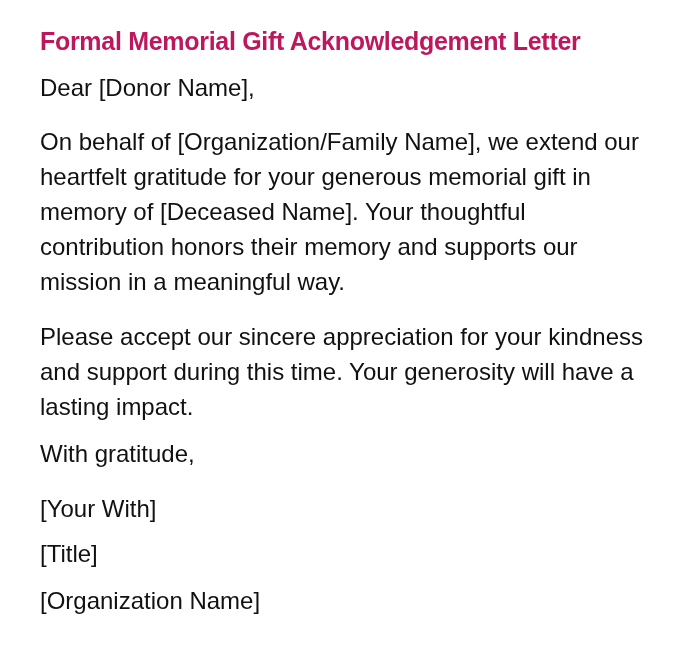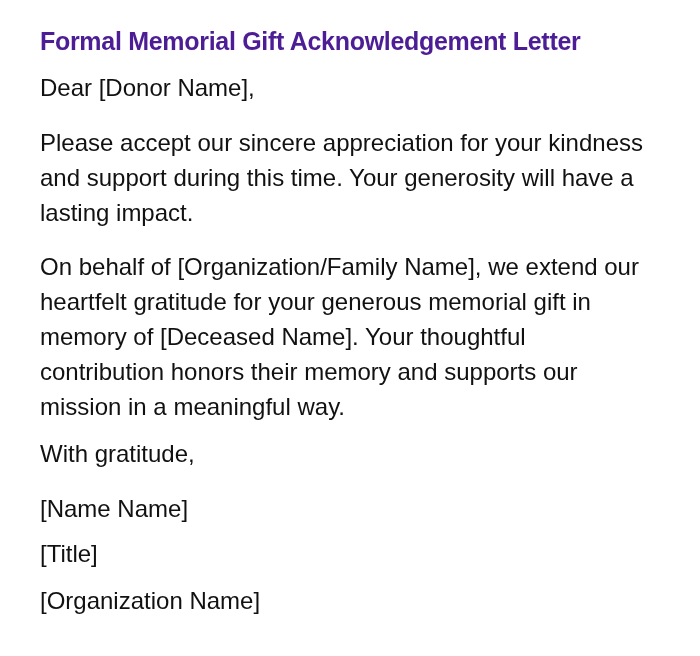--- a/index.html
+++ b/index.html
@@ -19,21 +19,21 @@
       padding: 26px 40px 0 40px;
       box-sizing: border-box;
       width: 700px;
     }
     .title {
       font-size: 25px;
       font-weight: bold;
       margin: 0;
       line-height: 30px;
       letter-spacing: -0.3px;
-      color: #4c1d95;
+      color: #be185d;
     }
     .para {
       font-size: 24px;
       line-height: 35px;
       margin: 0;
       color: #111111;
       width: 610px;
     }
     .salutation { margin-top: 14px; }
     .body1 { margin-top: 19px; }
@@ -42,19 +42,19 @@
     .sig-name { margin-top: 20px; }
     .sig-title { margin-top: 10px; }
     .sig-org { margin-top: 12px; }
   </style>
 </head>
 <body>
 
 <div class="page">
   <h1 class="title">Formal Memorial Gift Acknowledgement Letter</h1>
   <p class="para salutation">Dear [Donor Name],</p>
+  <p class="para body1">On behalf of [Organization/Family Name], we extend our heartfelt gratitude for your generous memorial gift in memory of [Deceased Name]. Your thoughtful contribution honors their memory and supports our mission in a meaningful way.</p>
   <p class="para body2">Please accept our sincere appreciation for your kindness and support during this time. Your generosity will have a lasting impact.</p>
-  <p class="para body1">On behalf of [Organization/Family Name], we extend our heartfelt gratitude for your generous memorial gift in memory of [Deceased Name]. Your thoughtful contribution honors their memory and supports our mission in a meaningful way.</p>
   <p class="para closing">With gratitude,</p>
-  <p class="para sig-name">[Name Name]</p>
+  <p class="para sig-name">[Your With]</p>
   <p class="para sig-title">[Title]</p>
   <p class="para sig-org">[Organization Name]</p>
 </div>
 
 </body></html>

